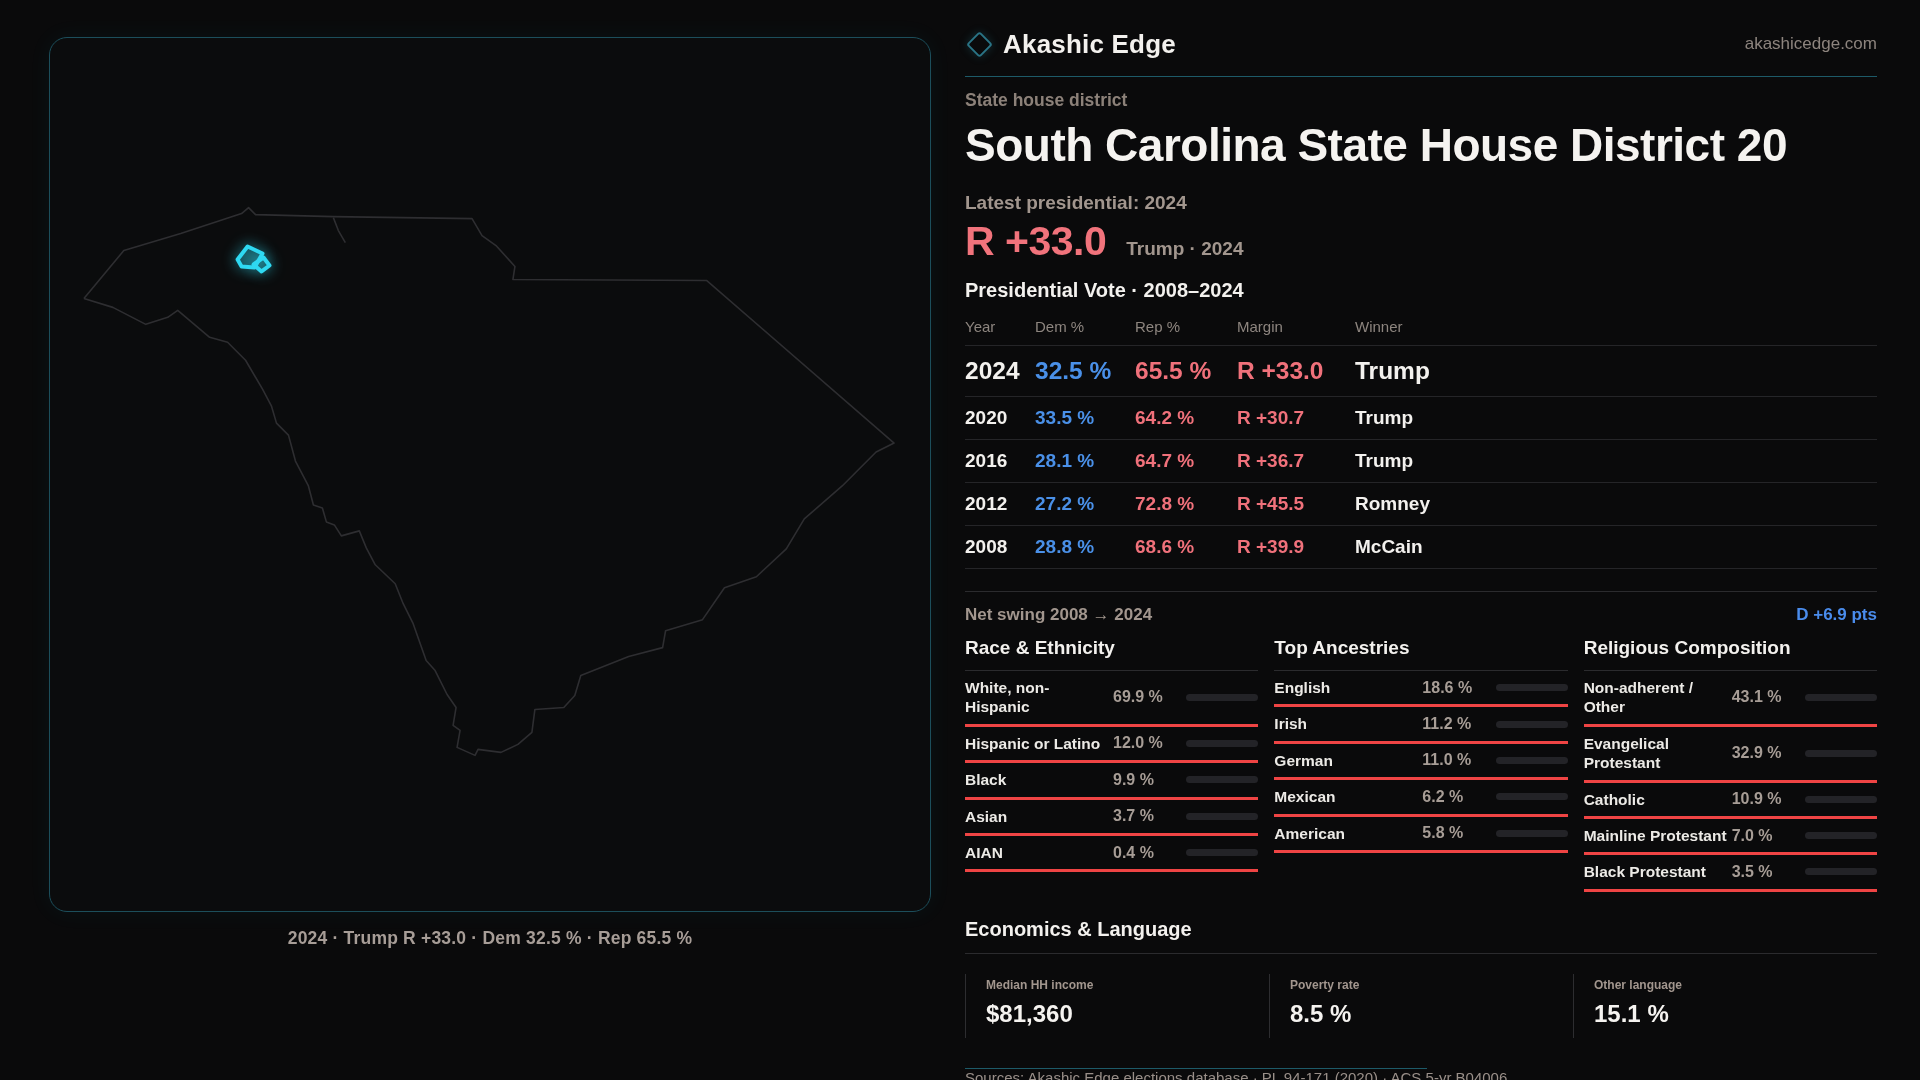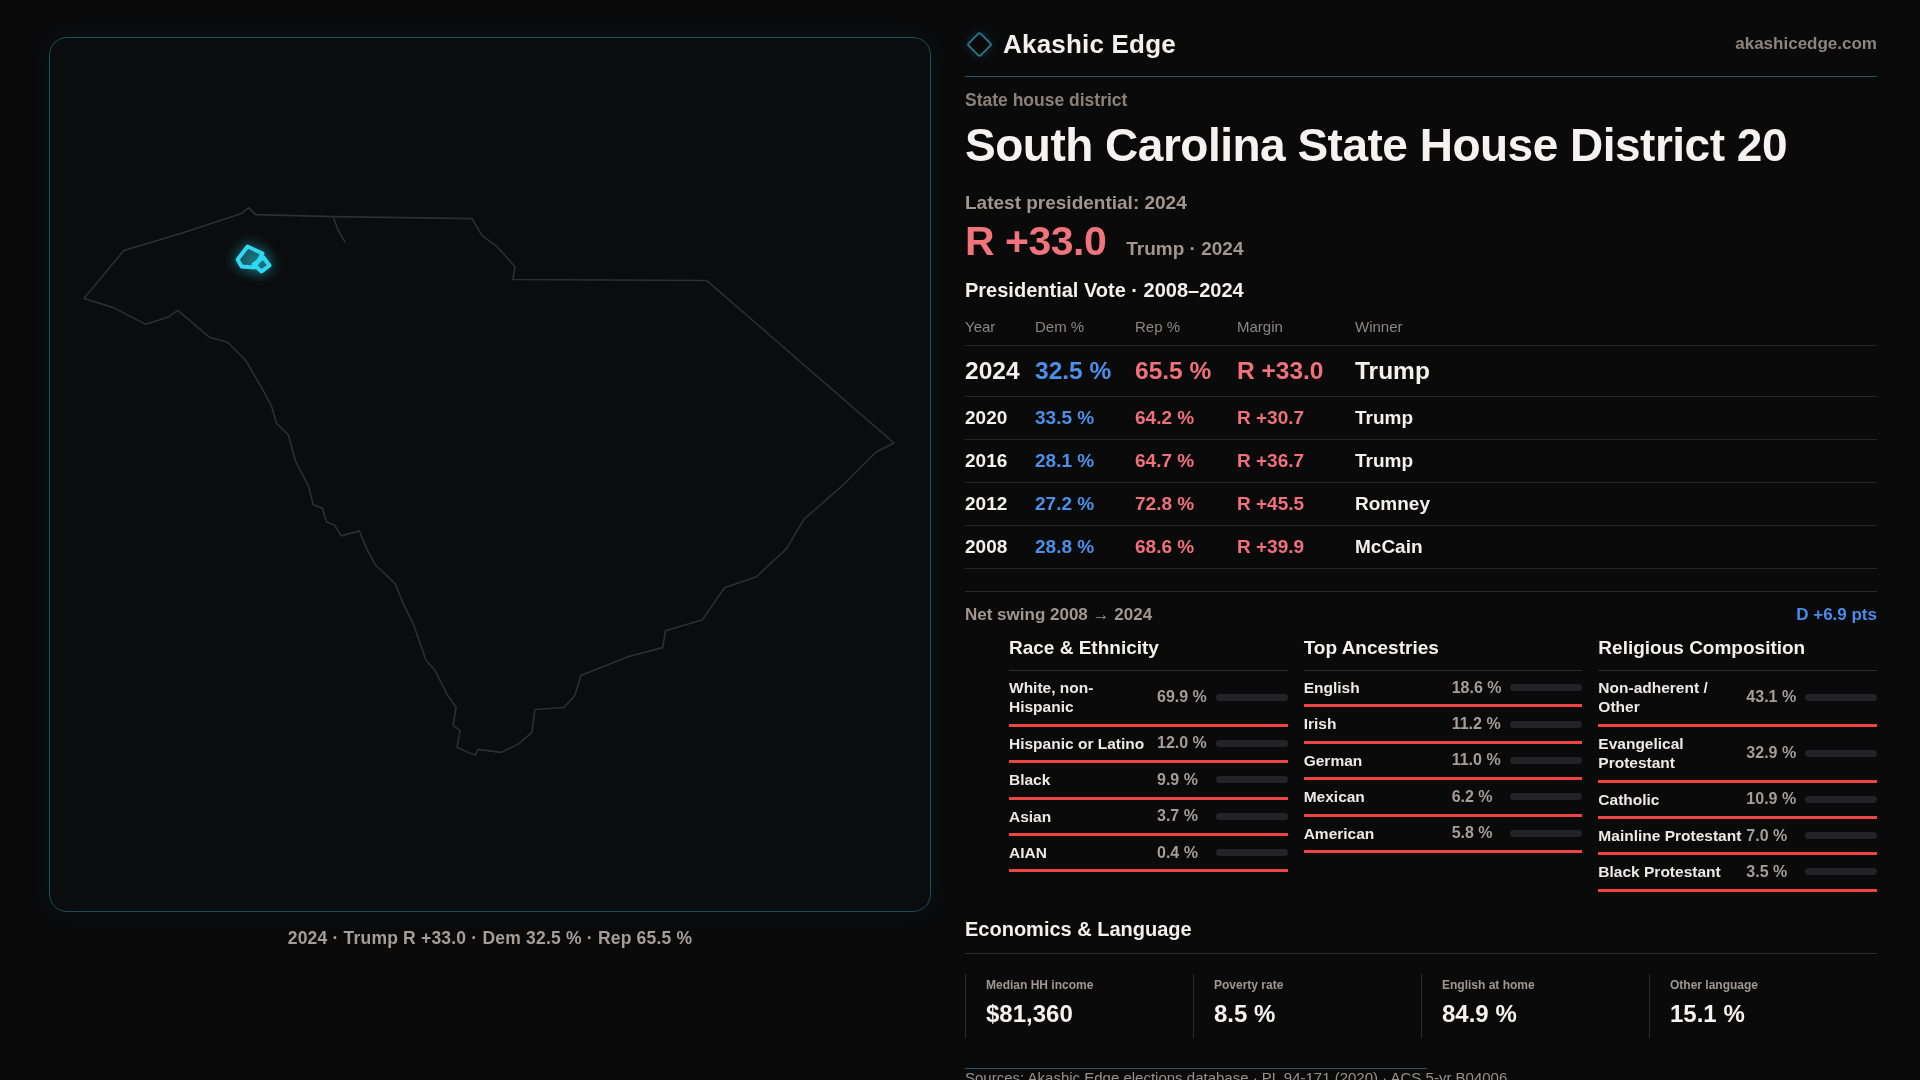--- a/index.html
+++ b/index.html
@@ -37,21 +37,21 @@
   .content { margin-left: 34px; padding-top: 27px; width: 912px; flex: 0 0 auto; }
 
   .brand-row { display: flex; align-items: center; height: 34px; }
   .logo-diamond {
     width: 19px; height: 19px; margin: 0 14px 0 5px;
     border: 2.5px solid #2a7486; border-radius: 3px;
     transform: rotate(45deg);
     box-shadow: 0 0 10px rgba(42,150,170,0.25);
   }
   .brand-name { font-size: 26px; font-weight: 700; letter-spacing: 0.2px; }
-  .brand-domain { margin-left: auto; font-size: 17px; font-weight: 700; color: #8d847e; text-decoration: none; }
+  .brand-domain { margin-left: auto; font-size: 17px; font-weight: 400; color: #8d847e; text-decoration: none; }
   .header-divider { margin-top: 15px; height: 1px; background: #1d5a68; }
 
   .eyebrow { margin-top: 13px; font-size: 17.5px; font-weight: 600; color: #8c8179; }
   .page-title { margin-top: 7px; font-size: 46px; font-weight: 700; letter-spacing: -0.5px; white-space: nowrap; color: #f5f3f0; }
 
   .latest-label { margin-top: 20px; font-size: 19px; font-weight: 600; color: #a2968e; }
   .margin-row { margin-top: 4px; display: flex; align-items: baseline; gap: 20px; }
   .big-margin { font-size: 41px; font-weight: 800; color: #f1737c; letter-spacing: -0.5px; }
   .margin-sub { font-size: 19px; font-weight: 600; color: #a2968e; }
 
@@ -69,21 +69,21 @@
   .vote-row.latest { font-size: 24.5px; padding: 11px 0; }
   .c-dem { color: #4a90e8; }
   .c-rep { color: #f0717b; }
   .c-margin { color: #f0717b; }
   .c-year, .c-winner { color: #f3f1ee; }
 
   .net-swing { margin-top: 13px; display: flex; align-items: center; }
   .net-swing-label { font-size: 17px; font-weight: 600; color: #a2968e; }
   .net-swing-value { margin-left: auto; font-size: 17px; font-weight: 700; color: #4a8cec; }
 
-  .demo-grid { margin-top: 12px; display: flex; gap: 16px; margin-left: 44px; }
+  .demo-grid { margin-top: 12px; display: flex; gap: 16px; }
   .demo-col { flex: 1 1 0; }
   .demo-title { font-size: 19px; font-weight: 700; padding-bottom: 11px; border-bottom: 1px solid #2b2b2e; }
   .demo-row {
     display: grid; grid-template-columns: 148px 1fr 72px;
     align-items: center; padding: 7px 0; border-bottom: 3px solid #ef4444;
     min-height: 33px;
   }
   .demo-label { font-size: 15.5px; font-weight: 700; color: #eceae6; line-height: 1.25; }
   .demo-value { font-size: 16px; font-weight: 600; color: #a79d96; }
   .bar-track { width: 72px; height: 7px; border-radius: 4px; background: #232327; overflow: hidden; }
@@ -343,24 +343,20 @@
   <div class="econ-cell">
     <div class="econ-label">Median HH income</div>
     <div class="econ-value">$81,360</div>
   </div>
 
   <div class="econ-cell">
     <div class="econ-label">Poverty rate</div>
     <div class="econ-value">8.5 %</div>
   </div>
 
-  <div class="econ-cell">
-    <div class="econ-label">English at home</div>
-    <div class="econ-value">84.9 %</div>
-  </div>
 
   <div class="econ-cell">
     <div class="econ-label">Other language</div>
     <div class="econ-value">15.1 %</div>
   </div>
 </div>
     </section>
 
     <footer class="footer">
       <div class="footer-divider"></div>

